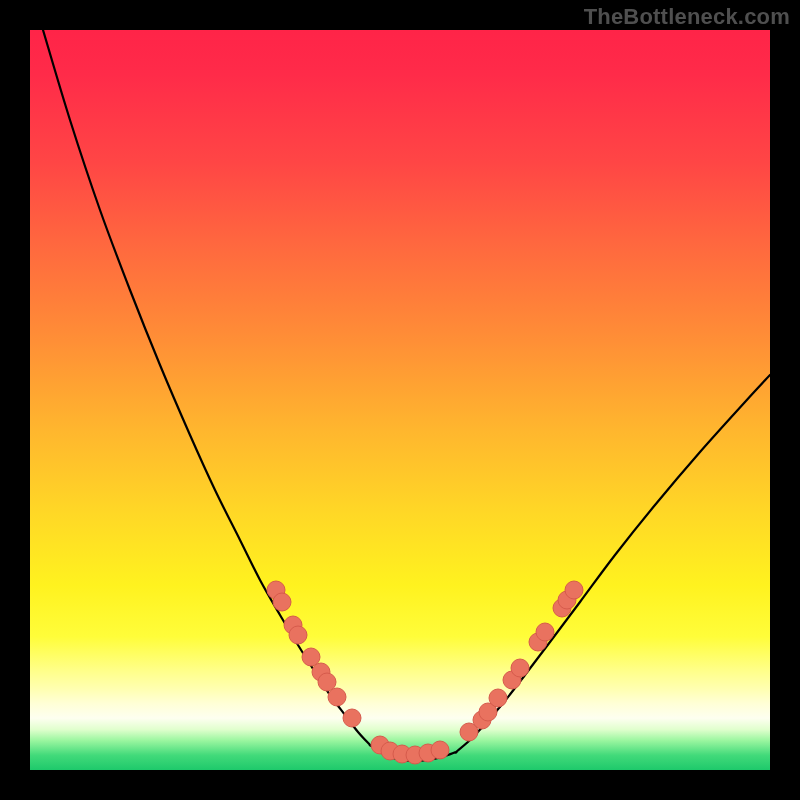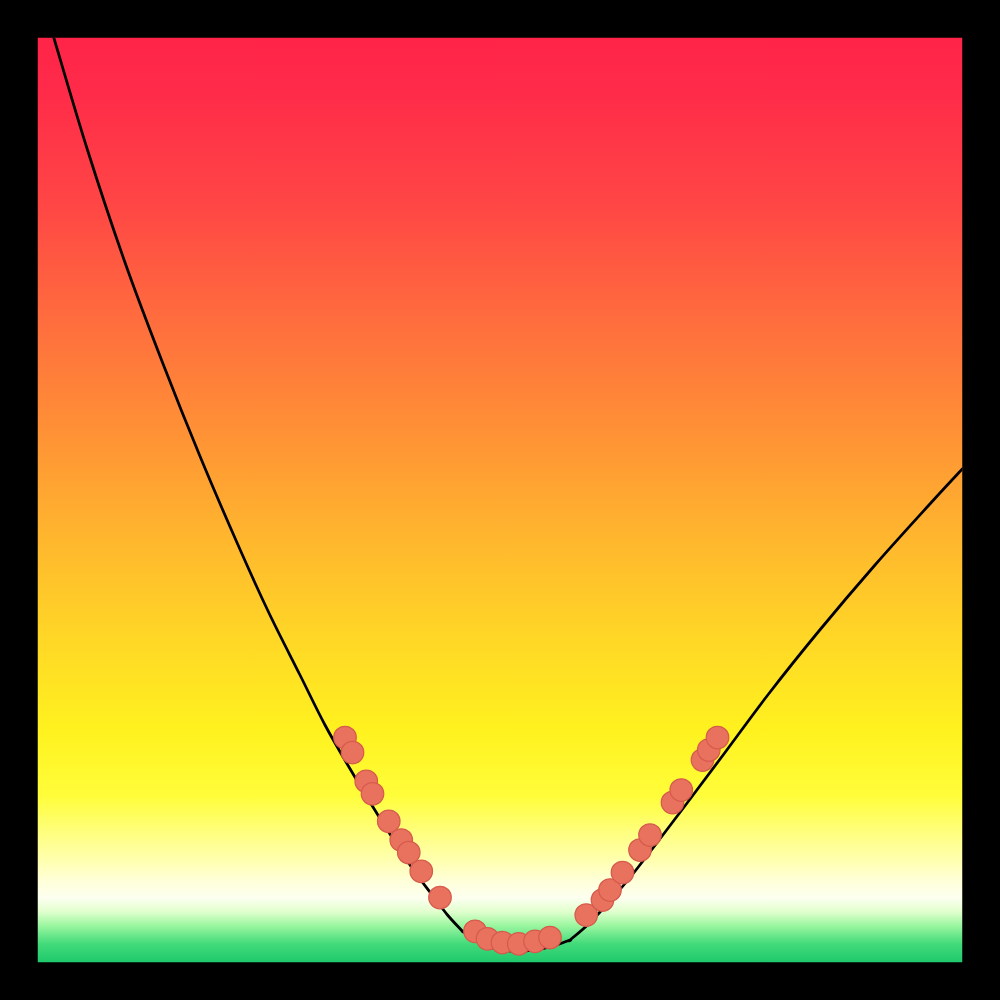--- a/index.html
+++ b/index.html
@@ -64,20 +64,21 @@
     inset: 0;
     width: 740px;
     height: 740px;
     overflow: visible;
   }
 </style>
 </head>
 <body>
 
 <div class="stage">
+  <div class="watermark">TheBottleneck.com</div>
 
   <div class="plot-area">
     <div class="gradient"></div>
     <svg class="overlay" viewBox="0 0 740 740" preserveAspectRatio="none">
       <path id="curve-path" fill="none" stroke="#000000" stroke-width="2.2" stroke-linecap="round" d="M 13 0 C 17.5 15, 30.5 60, 40 90 C 49.5 120, 60 151.66666666666666, 70 180 C 80 208.33333333333334, 90 234.16666666666666, 100 260 C 110 285.8333333333333, 120 310.8333333333333, 130 335 C 140 359.1666666666667, 150.83333333333334 384.1666666666667, 160 405 C 169.16666666666666 425.8333333333333, 176.66666666666666 442.5, 185 460 C 193.33333333333334 477.5, 202.5 495, 210 510 C 217.5 525, 223.33333333333334 537.5, 230 550 C 236.66666666666666 562.5, 243.66666666666666 574.1666666666666, 250 585 C 256.3333333333333 595.8333333333334, 262.1666666666667 605.5, 268 615 C 273.8333333333333 624.5, 279.6666666666667 633.6666666666666, 285 642 C 290.3333333333333 650.3333333333334, 295 657.8333333333334, 300 665 C 305 672.1666666666666, 310.3333333333333 678.8333333333334, 315 685 C 319.6666666666667 691.1666666666666, 323.8333333333333 697, 328 702 C 332.1666666666667 707, 338 712.8333333333334, 340 715 C 342 717.1666666666666, 338.3333333333333 713.8333333333334, 340 715 C 341.6666666666667 716.1666666666666, 346.6666666666667 720, 350 722 C 353.3333333333333 724, 356.3333333333333 725.6666666666666, 360 727 C 363.6666666666667 728.3333333333334, 368 729.3333333333334, 372 730 C 376 730.6666666666666, 379.6666666666667 731, 384 731 C 388.3333333333333 731, 393.3333333333333 730.6666666666666, 398 730 C 402.6666666666667 729.3333333333334, 407.3333333333333 728.3333333333334, 412 727 C 416.6666666666667 725.6666666666666, 423.6666666666667 722.8333333333334, 426 722 C 428.3333333333333 721.1666666666666, 423.6666666666667 724, 426 722 C 428.3333333333333 720, 435 714.8333333333334, 440 710 C 445 705.1666666666666, 450.3333333333333 699.3333333333334, 456 693 C 461.6666666666667 686.6666666666666, 467.5 680, 474 672 C 480.5 664, 487.3333333333333 655, 495 645 C 502.6666666666667 635, 510.8333333333333 624.1666666666666, 520 612 C 529.1666666666666 599.8333333333334, 539.1666666666666 586.5, 550 572 C 560.8333333333334 557.5, 572.5 541.1666666666666, 585 525 C 597.5 508.8333333333333, 610.8333333333334 492.1666666666667, 625 475 C 639.1666666666666 457.8333333333333, 655 439.1666666666667, 670 422 C 685 404.8333333333333, 703.3333333333334 384.8333333333333, 715 372 C 726.6666666666666 359.1666666666667, 735.8333333333334 349.5, 740 345"></path>
       <g id="markers">
           <circle cx="246" cy="560" r="9" fill="#e9725f" stroke="#d65b4c" stroke-width="1"></circle>
           <circle cx="252" cy="572" r="9" fill="#e9725f" stroke="#d65b4c" stroke-width="1"></circle>
           <circle cx="263" cy="595" r="9" fill="#e9725f" stroke="#d65b4c" stroke-width="1"></circle>
           <circle cx="268" cy="605" r="9" fill="#e9725f" stroke="#d65b4c" stroke-width="1"></circle>

